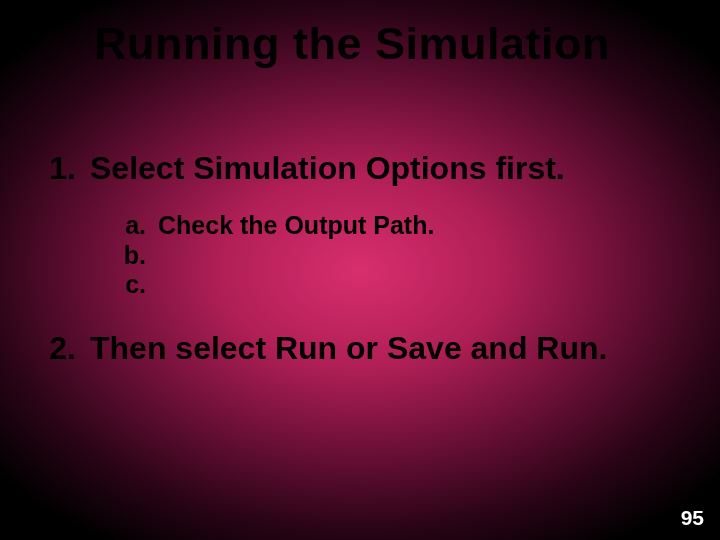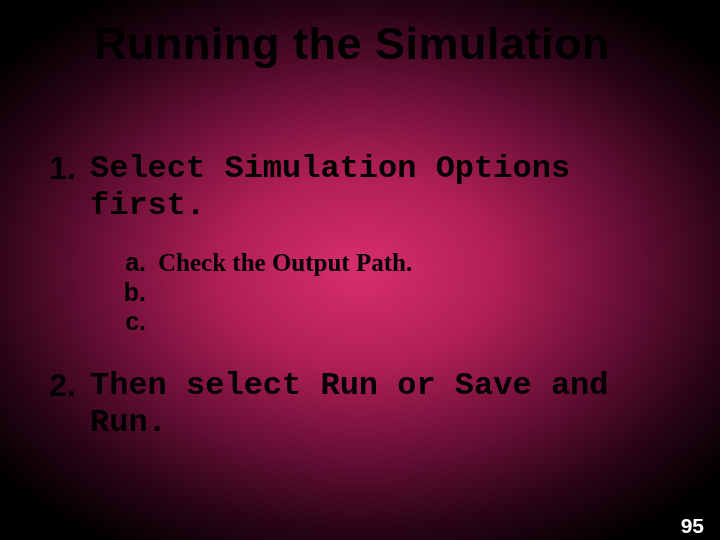--- a/index.html
+++ b/index.html
@@ -43,21 +43,20 @@
     margin-bottom: 24px;
   }
   .l1 .num {
     width: 46px;
     text-align: right;
     padding-right: 14px;
     flex-shrink: 0;
   }
   .l1 .txt {
     flex: 1;
-    font-family: Liberation Mono, monospace;
   }
   .sub-block {
     margin-left: 60px;
     margin-bottom: 30px;
   }
   .l2 {
     display: flex;
     align-items: flex-start;
     font-size: 25px;
     font-weight: bold;
@@ -65,25 +64,24 @@
     line-height: 1.18;
   }
   .l2 .num {
     width: 56px;
     text-align: right;
     padding-right: 12px;
     flex-shrink: 0;
   }
   .l2 .txt {
     flex: 1;
-    font-family: Liberation Serif, serif;
   }
   .page-num {
     position: absolute;
-    bottom: 2px;
+    bottom: 10px;
     right: 16px;
     font-size: 21px;
     font-weight: bold;
     color: #ffffff;
   }
 </style>
 </head>
 <body>
 
 <div class="slide">

